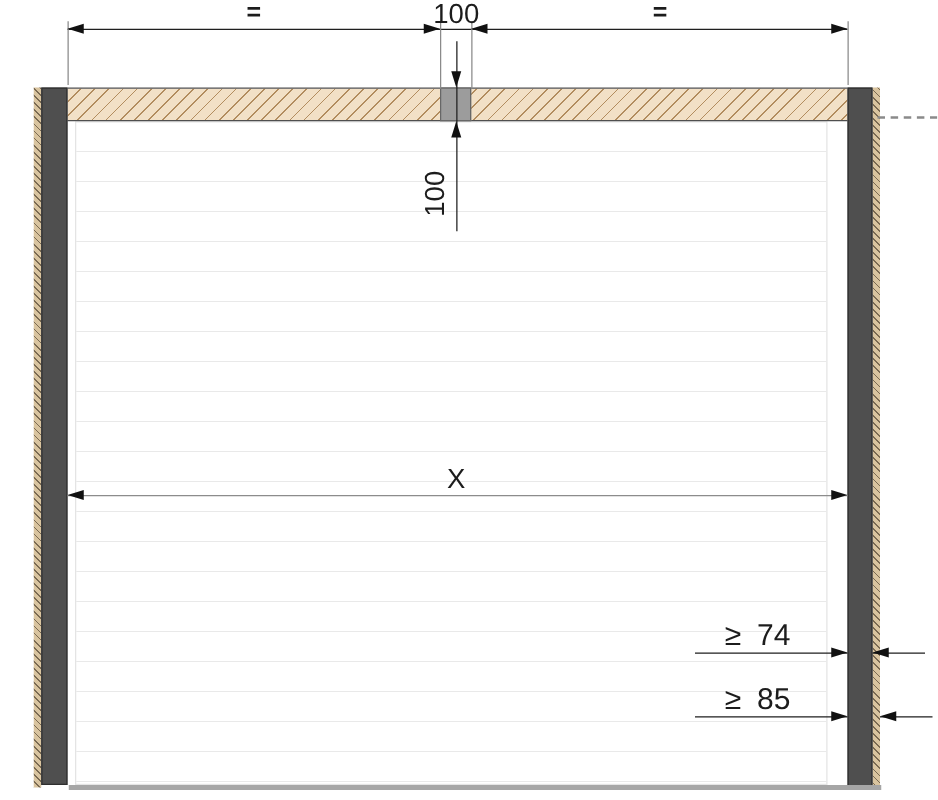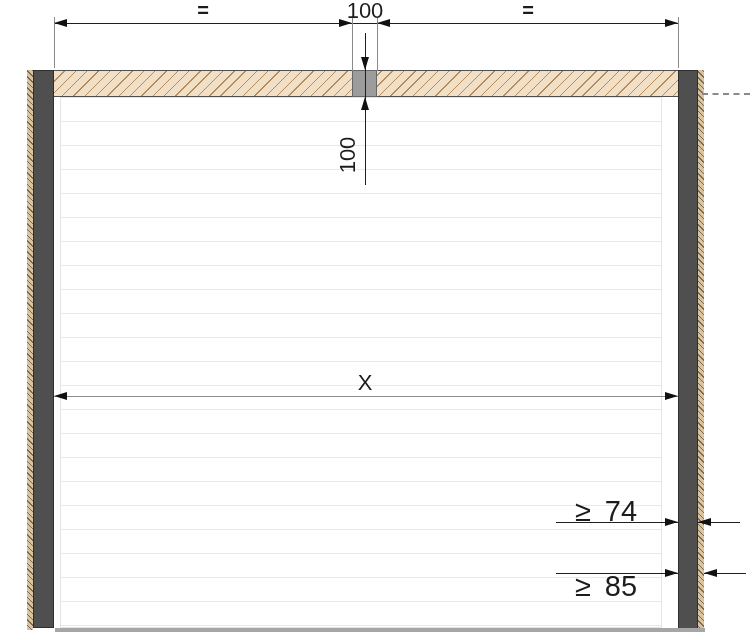--- a/index.html
+++ b/index.html
@@ -37,21 +37,21 @@
   .eline{background:#8a8a8a;width:1px;}
   .vline{background:#1f1f1f;width:1px;}
   .ah{width:0;height:0;}
   .ah.l{border-right:13px solid #111;border-top:4px solid transparent;border-bottom:4px solid transparent;}
   .ah.r{border-left:13px solid #111;border-top:4px solid transparent;border-bottom:4px solid transparent;}
   .ah.u{border-bottom:13px solid #111;border-left:4px solid transparent;border-right:4px solid transparent;}
   .ah.d{border-top:13px solid #111;border-left:4px solid transparent;border-right:4px solid transparent;}
   
   .dtxt{font-size:22px;line-height:1;text-align:center;white-space:nowrap;color:#1c1c1c;}
   .dtxt.eq{font-size:20px;font-weight:700;}
-  .dtxt.ge{font-size:29px;word-spacing:6px;}
+  .dtxt.ge{font-size:24px;word-spacing:6px;}
   .dtxt.rot{transform:rotate(-90deg);}
 </style>
 </head>
 <body>
 
 <div class="canvas">
 
   <div class="abs panels"></div>
 
   <div class="abs beam"></div>
@@ -91,15 +91,15 @@
   <div class="abs dline" style="left:556px;top:522px;width:122px;"></div>
   <div class="abs dline" style="left:698px;top:522px;width:42px;"></div>
   <div class="abs ah r" style="left:665px;top:518px;"></div>
   <div class="abs ah l" style="left:698px;top:518px;"></div>
   <div class="abs dtxt ge" style="left:572px;top:497px;width:68px;">≥ 74</div>
 
   <div class="abs dline" style="left:556px;top:573px;width:122px;"></div>
   <div class="abs dline" style="left:704px;top:573px;width:42px;"></div>
   <div class="abs ah r" style="left:665px;top:569px;"></div>
   <div class="abs ah l" style="left:704px;top:569px;"></div>
-  <div class="abs dtxt ge" style="left:572px;top:572px;width:68px;">≥ 85</div>
+  <div class="abs dtxt ge" style="left:572px;top:548px;width:68px;">≥ 85</div>
 
 </div>
 
 </body></html>

